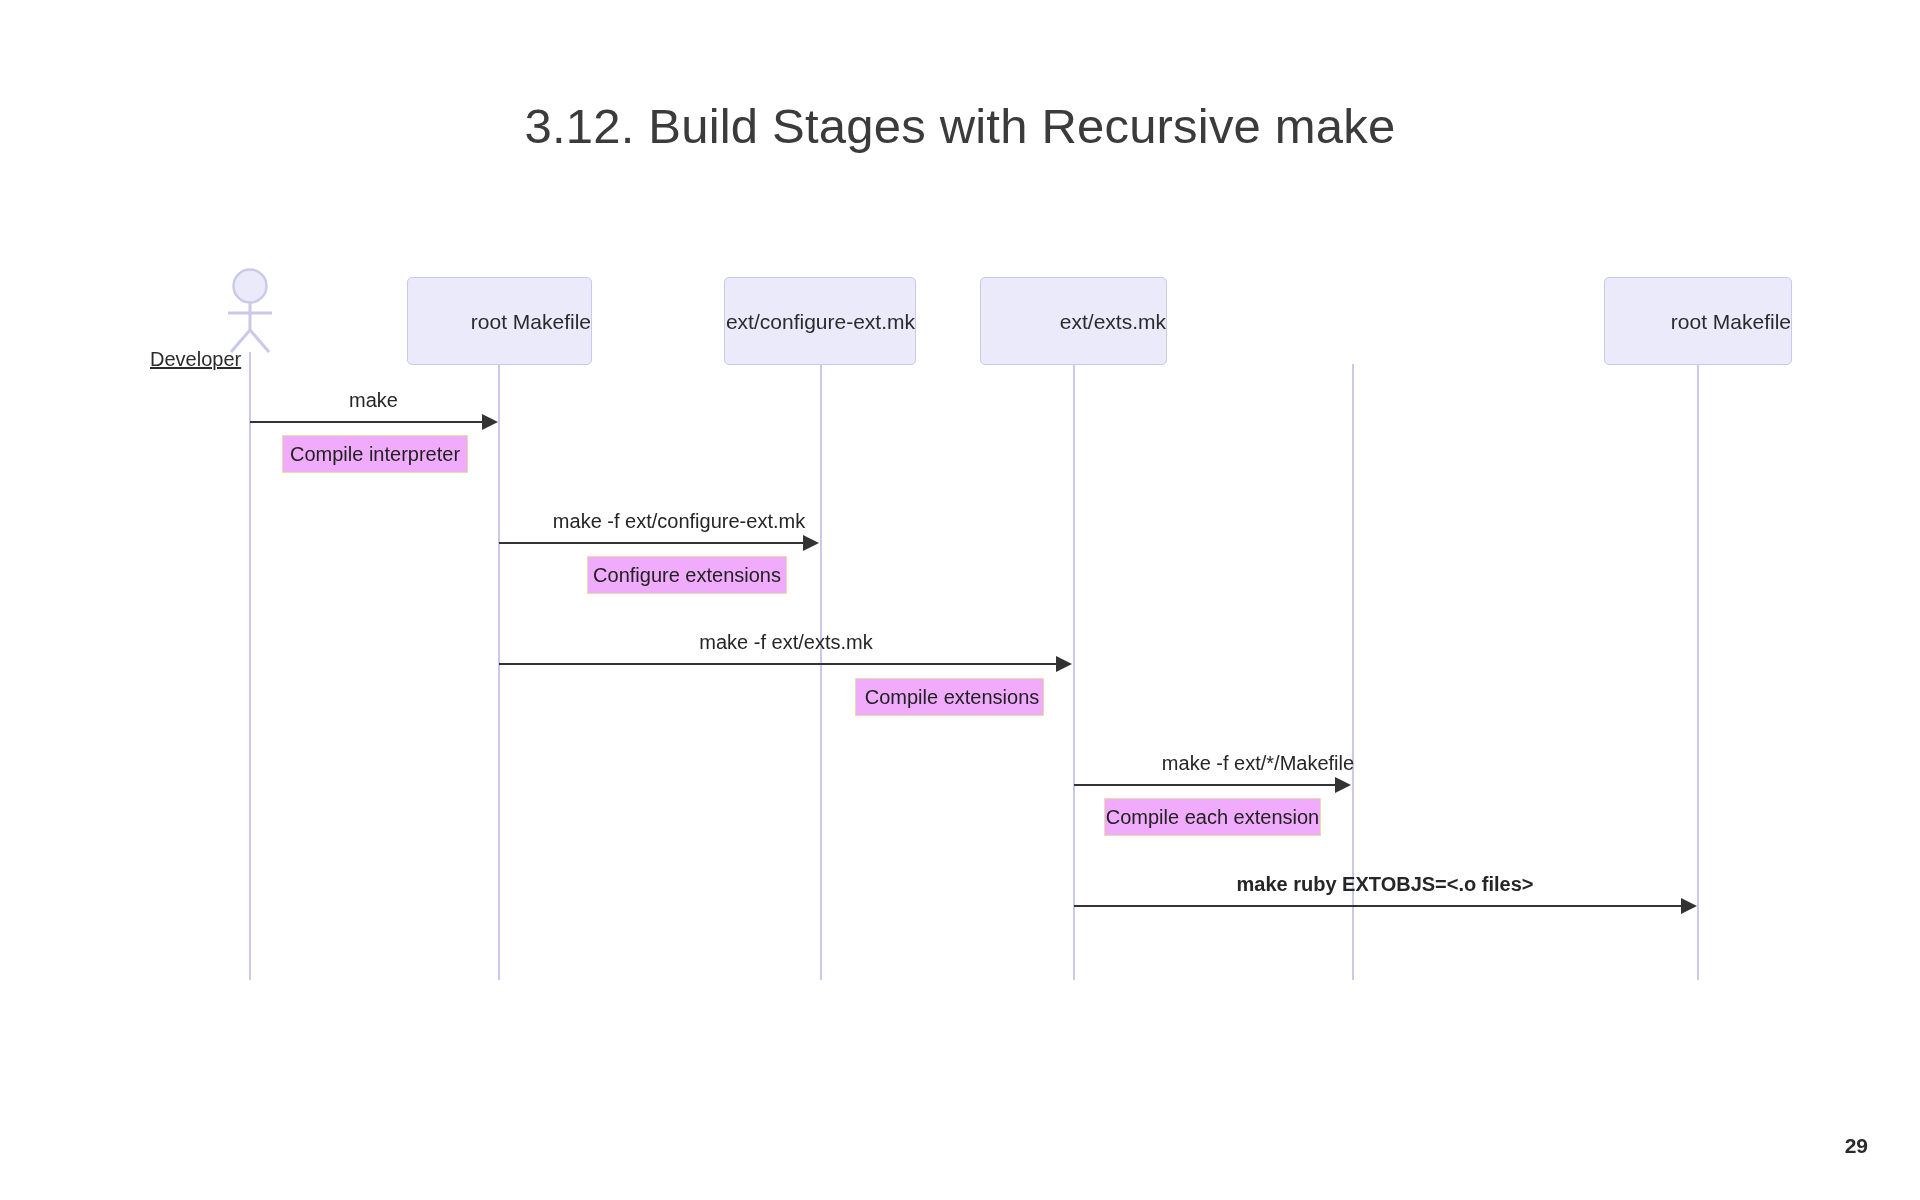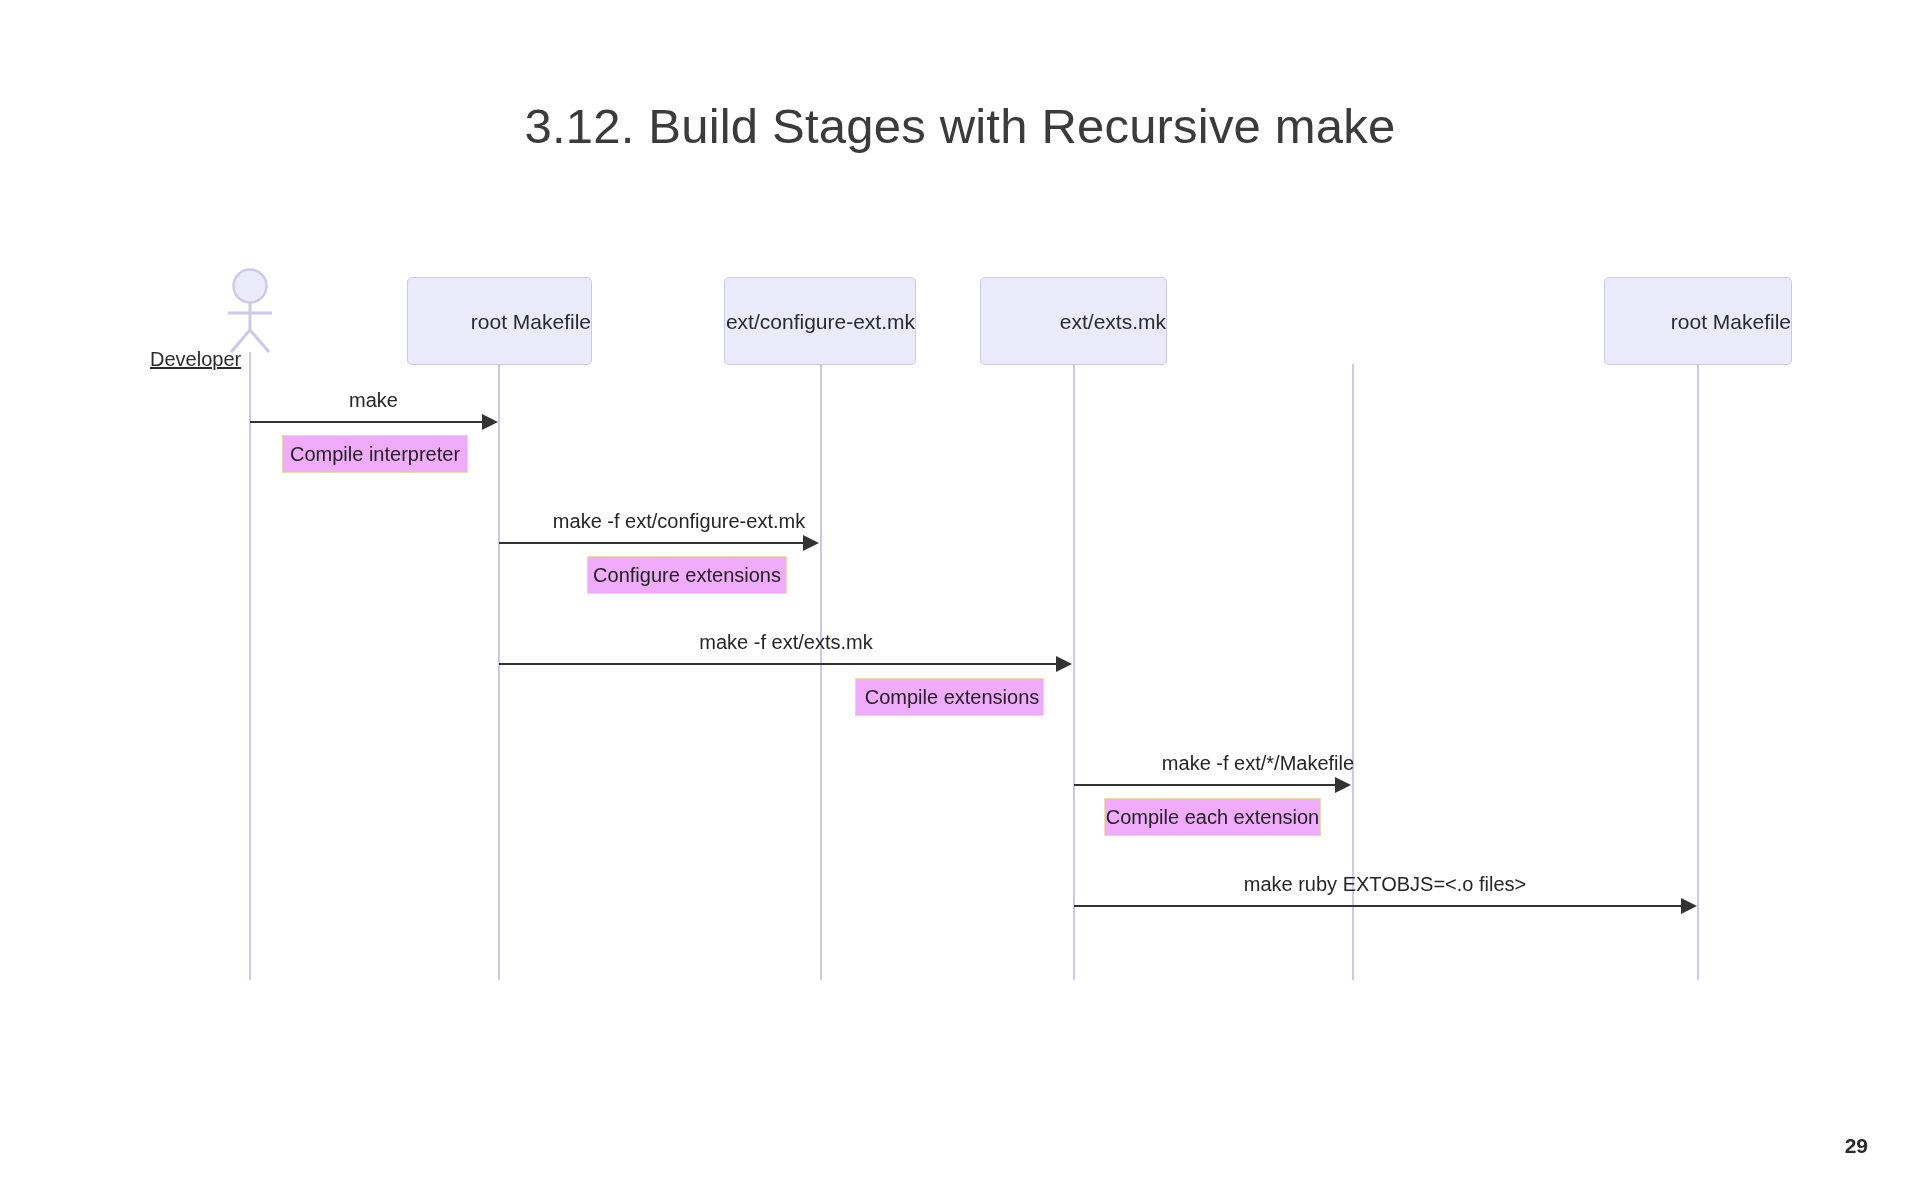--- a/index.html
+++ b/index.html
@@ -196,21 +196,21 @@
       <span class="note-text">Compile extensions</span>
     </div>
 
     <div class="msg-label" style="left:1073px; top:753px; width:332px;margin-left:19px;">make -f ext/*/Makefile</div>
     <div class="msg-line" style="left:1074px; top:784px; width:263px;"></div>
     <div class="msg-arrowhead" style="left:1335px; top:777px;"></div>
     <div class="note" style="left:1104px; top:798px; width:217px;">
       <span class="note-text">Compile each extension</span>
     </div>
 
-    <div class="msg-label" style="left:1073px; top:874px; width:624px;">make ruby EXTOBJS=&lt;.o files&gt;</div>
+    <div class="msg-label" style="left:1073px; top:874px; width:624px;font-weight:bold;">make ruby EXTOBJS=&lt;.o files&gt;</div>
     <div class="msg-line" style="left:1074px; top:905px; width:609px;"></div>
     <div class="msg-arrowhead" style="left:1681px; top:898px;"></div>
 
   </div>
 
   <div class="page-number">29</div>
 
 </div>
 
 </body></html>

